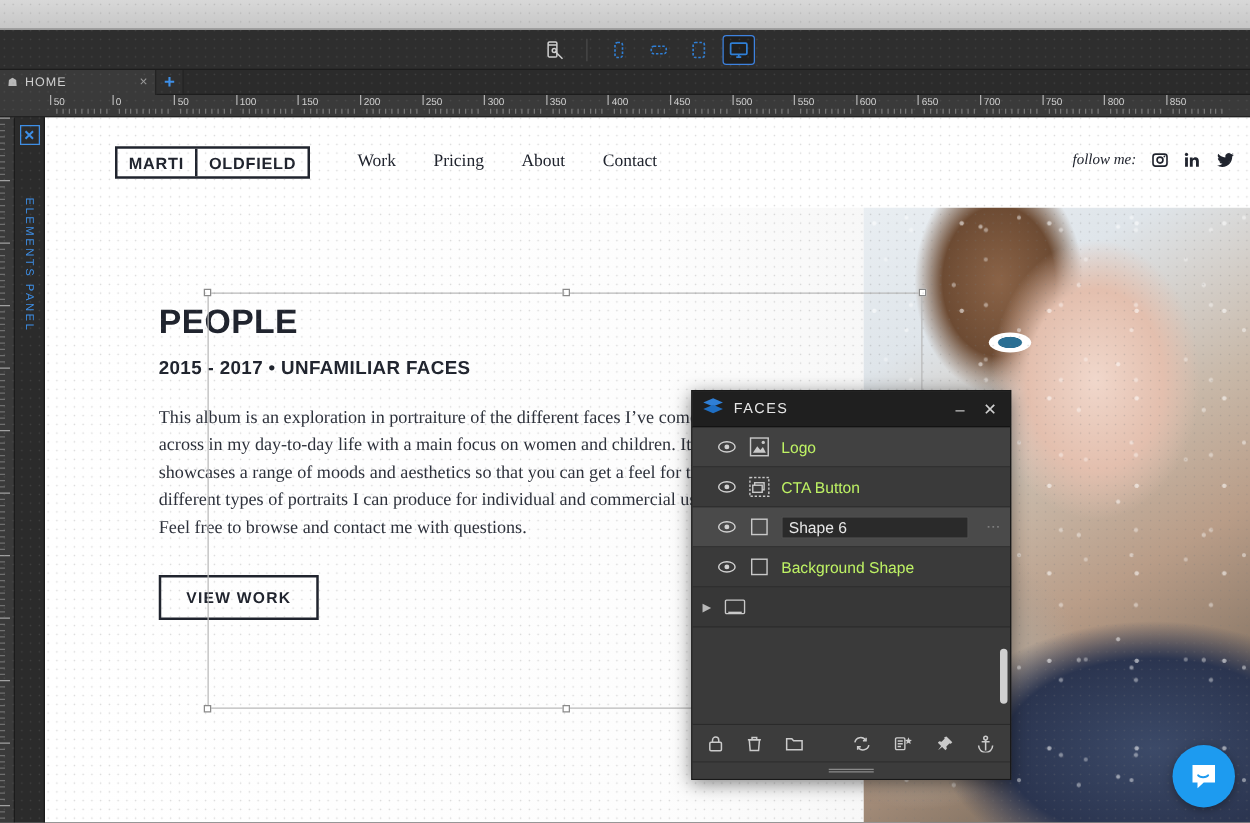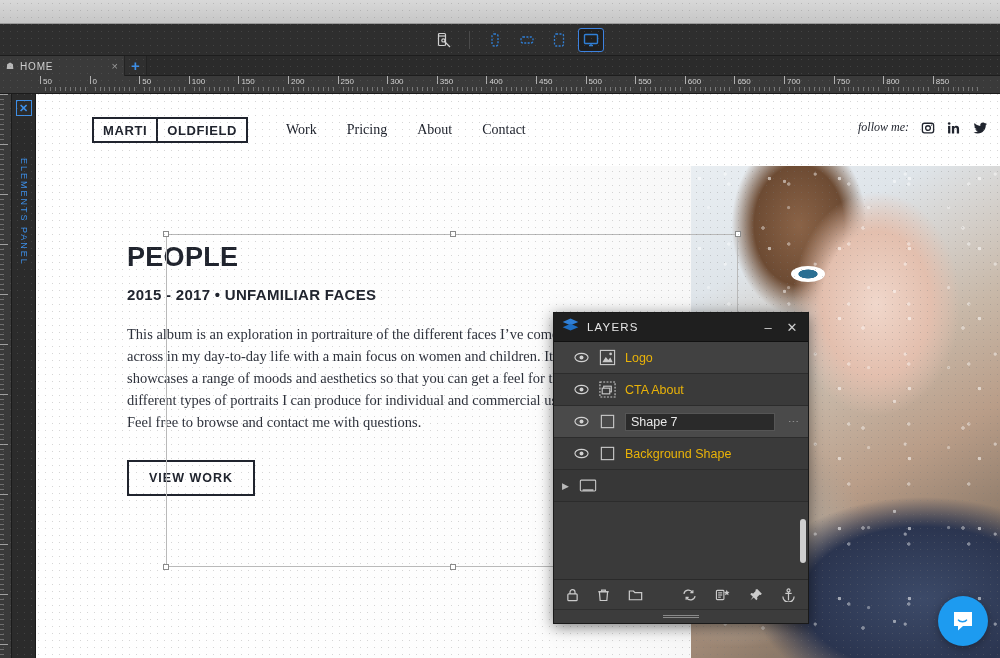--- a/index.html
+++ b/index.html
@@ -192,21 +192,21 @@
   .lp-list { flex:1; overflow:hidden; position:relative; background:#3a3a3a; }
   .lrow {
     height:32px; display:flex; align-items:center; gap:9px; padding-left:20px;
     border-bottom:1px solid #2c2c2c; background:#414141;
   }
   .lrow.alt { background:#3a3a3a; }
   .lrow.selected { background:#4a4a4a; }
   .lrow.group { background:#373737; padding-left:8px; gap:7px; }
   .eye-ico { width:15px; color:#cfcfcf; display:flex; align-items:center; }
   .lay-ico { width:18px; height:18px; display:flex; align-items:center; justify-content:center; }
-  .lname { color:#eab308; font-size:12.5px; flex:1; }
+  .lname { color:#bef264; font-size:12.5px; flex:1; }
   .lname-edit {
     color:#e8e8e8; font-size:12.5px; background:#2a2a2a; border:1px solid #555;
     padding:1px 5px; width:150px; display:inline-block;
   }
   .kebab { color:#8d8d8d; font-size:11px; letter-spacing:0; width:12px; text-align:center;
            writing-mode:vertical-rl; line-height:4px; margin-right:6px; }
   .disclose { color:#b9b9b9; font-size:9px; width:10px; }
   .lp-scroll {
     position:absolute; right:2px; bottom:16px; width:6px; height:44px;
     background:#cfcfcf; border-radius:3px;
@@ -682,21 +682,21 @@
   <div class="dots"></div>
 
   <div class="layers">
     <div class="lp-head">
       <span>
         <svg width="17" height="14" viewBox="0 0 18 15">
           <polygon points="9,0.6 17.4,4.2 9,7.8 0.6,4.2" fill="#2f7fd6"></polygon>
           <polygon points="9,6.2 17.4,9.8 9,13.4 0.6,9.8" fill="#1f6ec2"></polygon>
         </svg>
       </span>
-      <span class="lp-title">LAYERS</span>
+      <span class="lp-title">FACES</span>
       <span class="lp-btn">–</span>
       <span class="lp-btn">✕</span>
     </div>
 
     <div class="lp-list" id="layer-list">
       <div class="lrow">
           <span class="eye-ico">
             <svg width="15" height="11" viewBox="0 0 16 11">
               <ellipse cx="8" cy="5.5" rx="7" ry="4.4" fill="none" stroke="#d2d2d2" stroke-width="1.2"></ellipse>
               <circle cx="8" cy="5.5" r="2.1" fill="#d2d2d2"></circle>
@@ -718,35 +718,35 @@
               <circle cx="8" cy="5.5" r="2.1" fill="#d2d2d2"></circle>
             </svg>
           </span>
           <span class="lay-ico">
             <svg width="17" height="17" viewBox="0 0 18 18">
               <rect x="1" y="1" width="16" height="16" fill="none" stroke="#c9c9c9" stroke-width="1.2" stroke-dasharray="2 1.5"></rect>
               <rect x="5" y="5.5" width="8" height="6" stroke="#c9c9c9" stroke-width="1.2" fill="none"></rect>
               <rect x="3.4" y="7.6" width="8" height="6" fill="#3a3a3a" stroke="#c9c9c9" stroke-width="1.2"></rect>
             </svg>
           </span>
-          <span class="lname">CTA About</span>
+          <span class="lname">CTA Button</span>
         </div>
         <div class="lrow selected">
           <span class="eye-ico">
             <svg width="15" height="11" viewBox="0 0 16 11">
               <ellipse cx="8" cy="5.5" rx="7" ry="4.4" fill="none" stroke="#d2d2d2" stroke-width="1.2"></ellipse>
               <circle cx="8" cy="5.5" r="2.1" fill="#d2d2d2"></circle>
             </svg>
           </span>
           <span class="lay-ico">
             <svg width="17" height="17" viewBox="0 0 18 18">
               <rect x="2.5" y="2.5" width="13" height="13" stroke="#c9c9c9" stroke-width="1.2" fill="none"></rect>
             </svg>
           </span>
-          <span class="lname-edit">Shape 7</span>
+          <span class="lname-edit">Shape 6</span>
           <span class="kebab">⋮</span>
         </div>
         <div class="lrow alt">
           <span class="eye-ico">
             <svg width="15" height="11" viewBox="0 0 16 11">
               <ellipse cx="8" cy="5.5" rx="7" ry="4.4" fill="none" stroke="#d2d2d2" stroke-width="1.2"></ellipse>
               <circle cx="8" cy="5.5" r="2.1" fill="#d2d2d2"></circle>
             </svg>
           </span>
           <span class="lay-ico">

